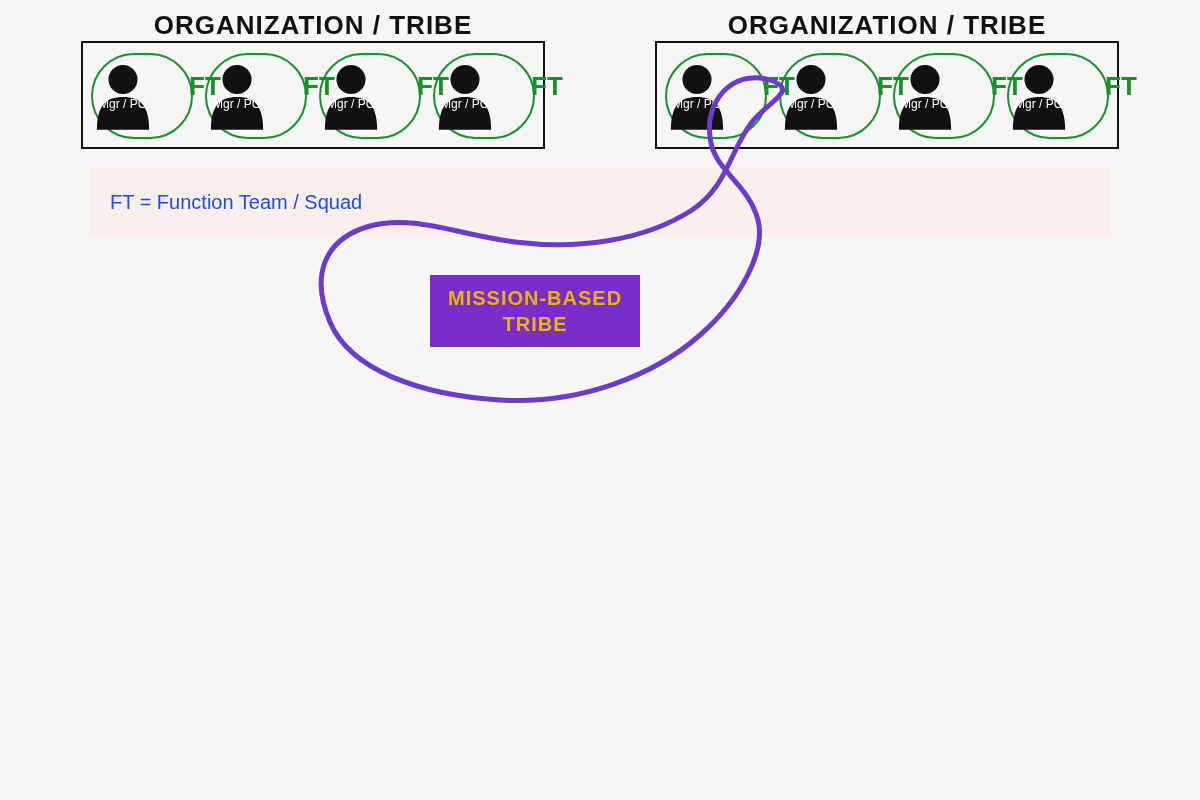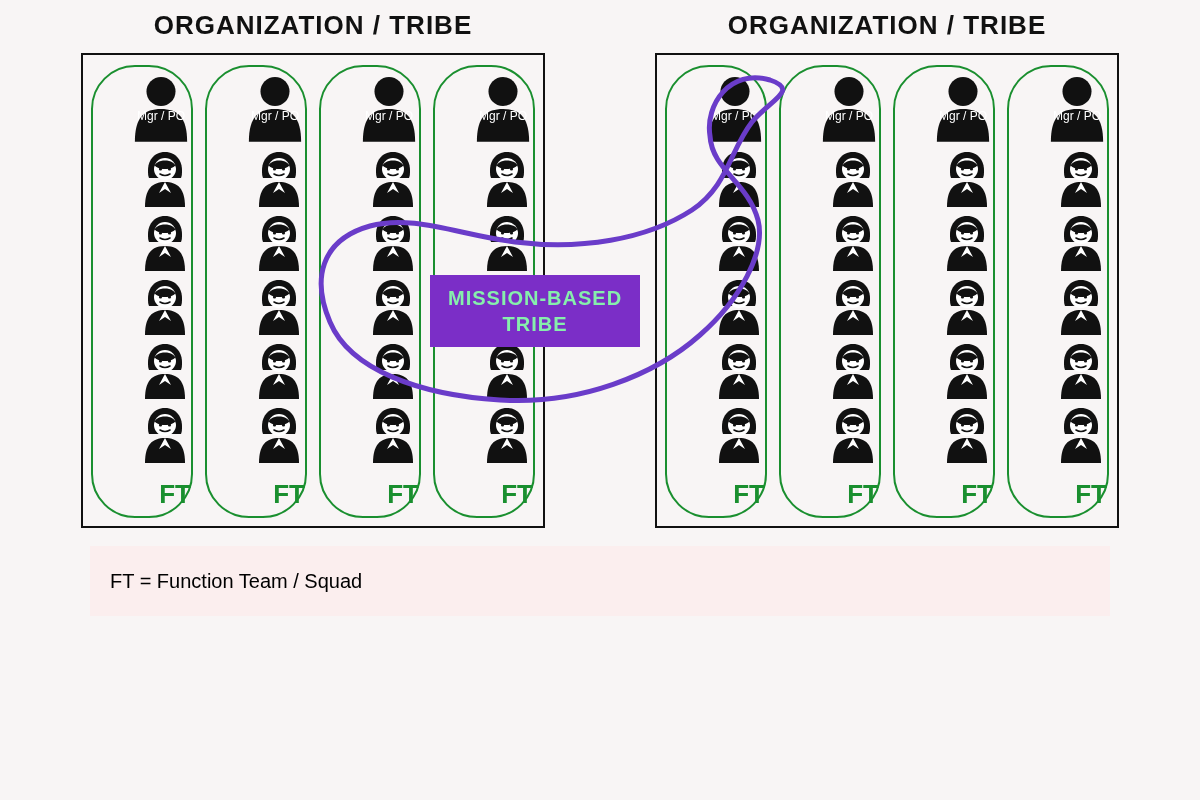--- a/index.html
+++ b/index.html
@@ -16,42 +16,42 @@
   .tribes-row {
     display: flex;
     gap: 110px;
     justify-content: center;
     position: relative;
   }
   .tribe {
     display: flex;
     flex-direction: column;
     align-items: center;
-    gap: 12px;
+    gap: 0;
   }
   .tribe-title {
     font-weight: 700;
     font-size: 26px;
     letter-spacing: 1px;
     color: #111;
   }
   .tribe-box {
     border: 2.5px solid #111;
     padding: 10px 8px 8px 8px;
     display: flex;
     gap: 12px;
     background: #f8f5f5;
   }
   .squad {
     border: 2.5px solid #1a8f2f;
     border-radius: 44px;
     width: 102px;
     display: flex;
-    flex-direction: column;
-    align-items: flex-end;
+    flex-direction: row;
+    align-items: flex-start;
     padding: 6px 0 6px 0;
     gap: 6px;
   }
   .mgr-wrap { position: relative; width: 60px; height: 70px; display:flex; align-items:center; justify-content:center;}
   .mgr-svg { width: 62px; height: 70px; }
   .mgr-label-over {
     position: absolute;
     top: 36px;
     left: 50%;
     transform: translateX(-50%);
@@ -66,27 +66,27 @@
     font-size: 26px;
     font-weight: 700;
     margin-top: 10px;
   }
   .legend {
     margin-top: 18px;
     background: #fbeeee;
     padding: 16px 20px;
     font-family: "Helvetica Neue", Arial, sans-serif;
     font-size: 20px;
-    color: #000000;
+    color: #1d4ed8;
     line-height: 1.9;
   }
   .mbt-badge {
     position: absolute;
     background: #7b2ec7;
-    color: #86efac;
+    color: #eab308;
     font-weight: 700;
     font-size: 20px;
     letter-spacing: 1px;
     text-align: center;
     padding: 10px 18px;
     line-height: 1.3;
     z-index: 30;
   }
   .mbt-lasso {
     position: absolute;

